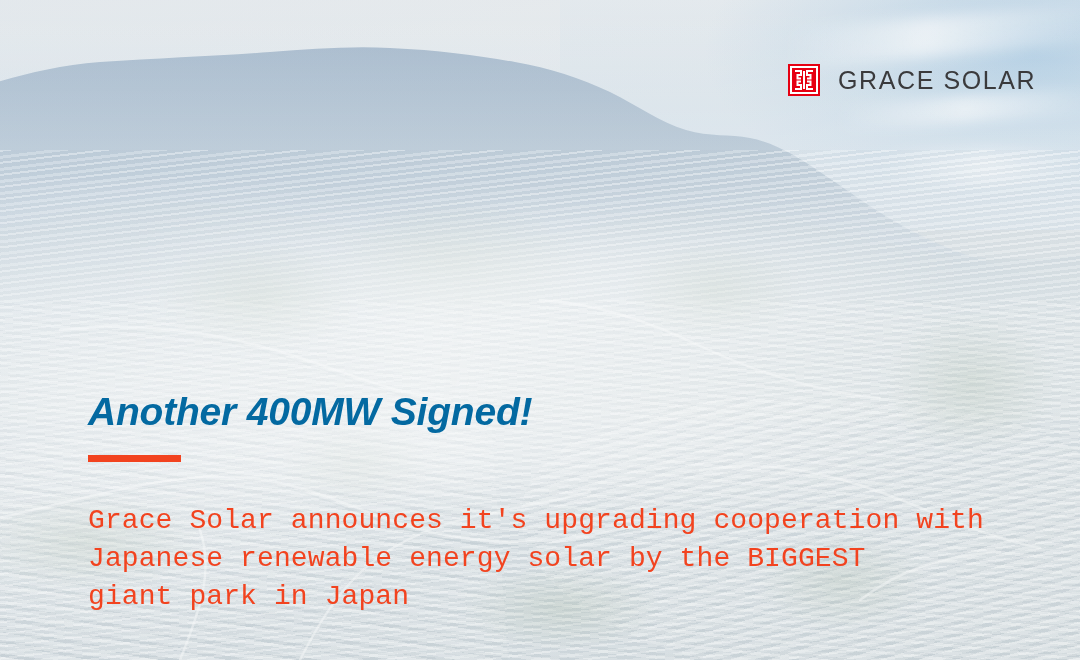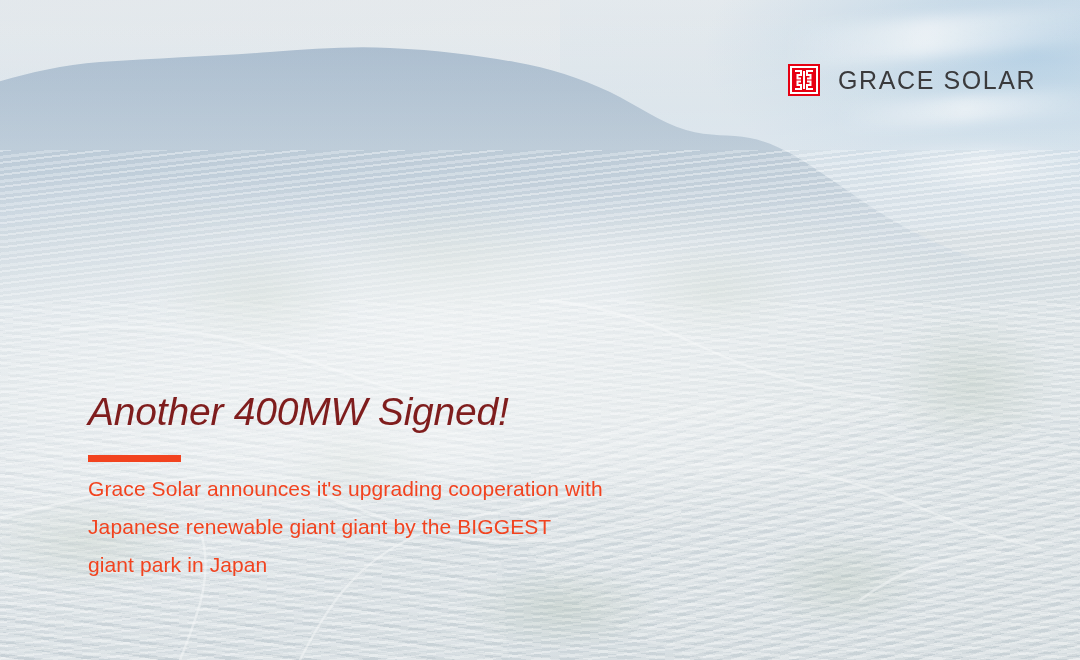--- a/index.html
+++ b/index.html
@@ -176,39 +176,39 @@
     white-space:nowrap;
     line-height:1;
   }
 
   
   .copy { position:absolute; left:88px; top:392px; width:800px; }
 
   .headline {
     font-family:"Liberation Sans", sans-serif;
     font-style:italic;
-    font-weight:400;
+    font-weight:700;
     font-size:39px;
     line-height:1.05;
-    color:#7f1d1d;
+    color:#0369a1;
     letter-spacing:-0.2px;
     white-space:nowrap;
   }
 
   .rule {
     width:93px; height:7px;
     background:#f2431f;
     margin-top:22px;
   }
 
   .subcopy {
-    margin-top:8px;
-    font-family:Liberation Sans, sans-serif;
+    margin-top:40px;
+    font-family:Liberation Mono, monospace;
     font-weight:400;
-    font-size:21px;
+    font-size:28px;
     line-height:38px;
     color:#f2431f;
     letter-spacing:0.1px;
   }
   .subcopy .line { white-space:nowrap; display:block; }
 </style>
 </head>
 <body>
 
 <div class="banner">
@@ -311,18 +311,18 @@
     <span class="logo-text">GRACE SOLAR</span>
   </div>
 
   <div class="copy">
     <div class="headline">Another 400MW Signed!</div>
 
     <div class="rule"></div>
 
     <div class="subcopy">
       <span class="line">Grace Solar announces it's upgrading cooperation with</span>
-      <span class="line">Japanese renewable giant giant by the BIGGEST</span>
+      <span class="line">Japanese renewable energy solar by the BIGGEST</span>
       <span class="line">giant park in Japan</span>
     </div>
   </div>
 
 </div>
 
 </body></html>

